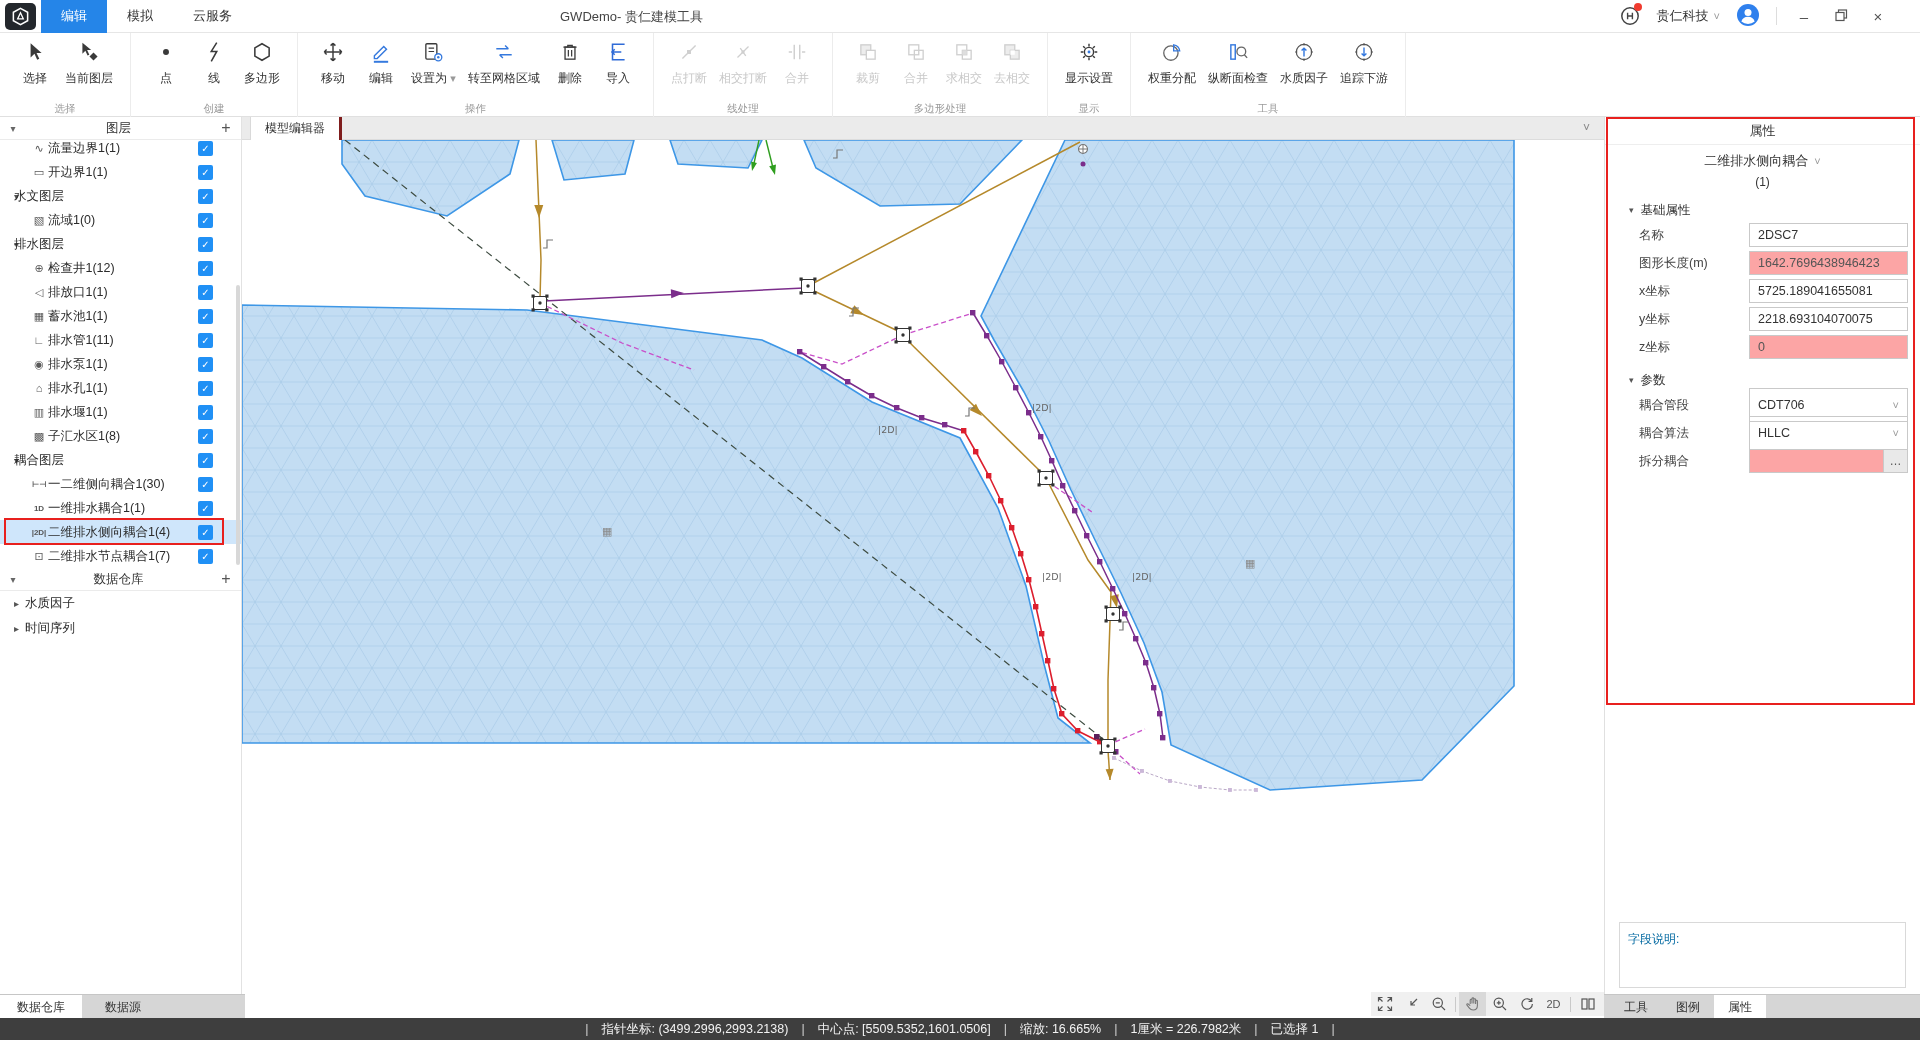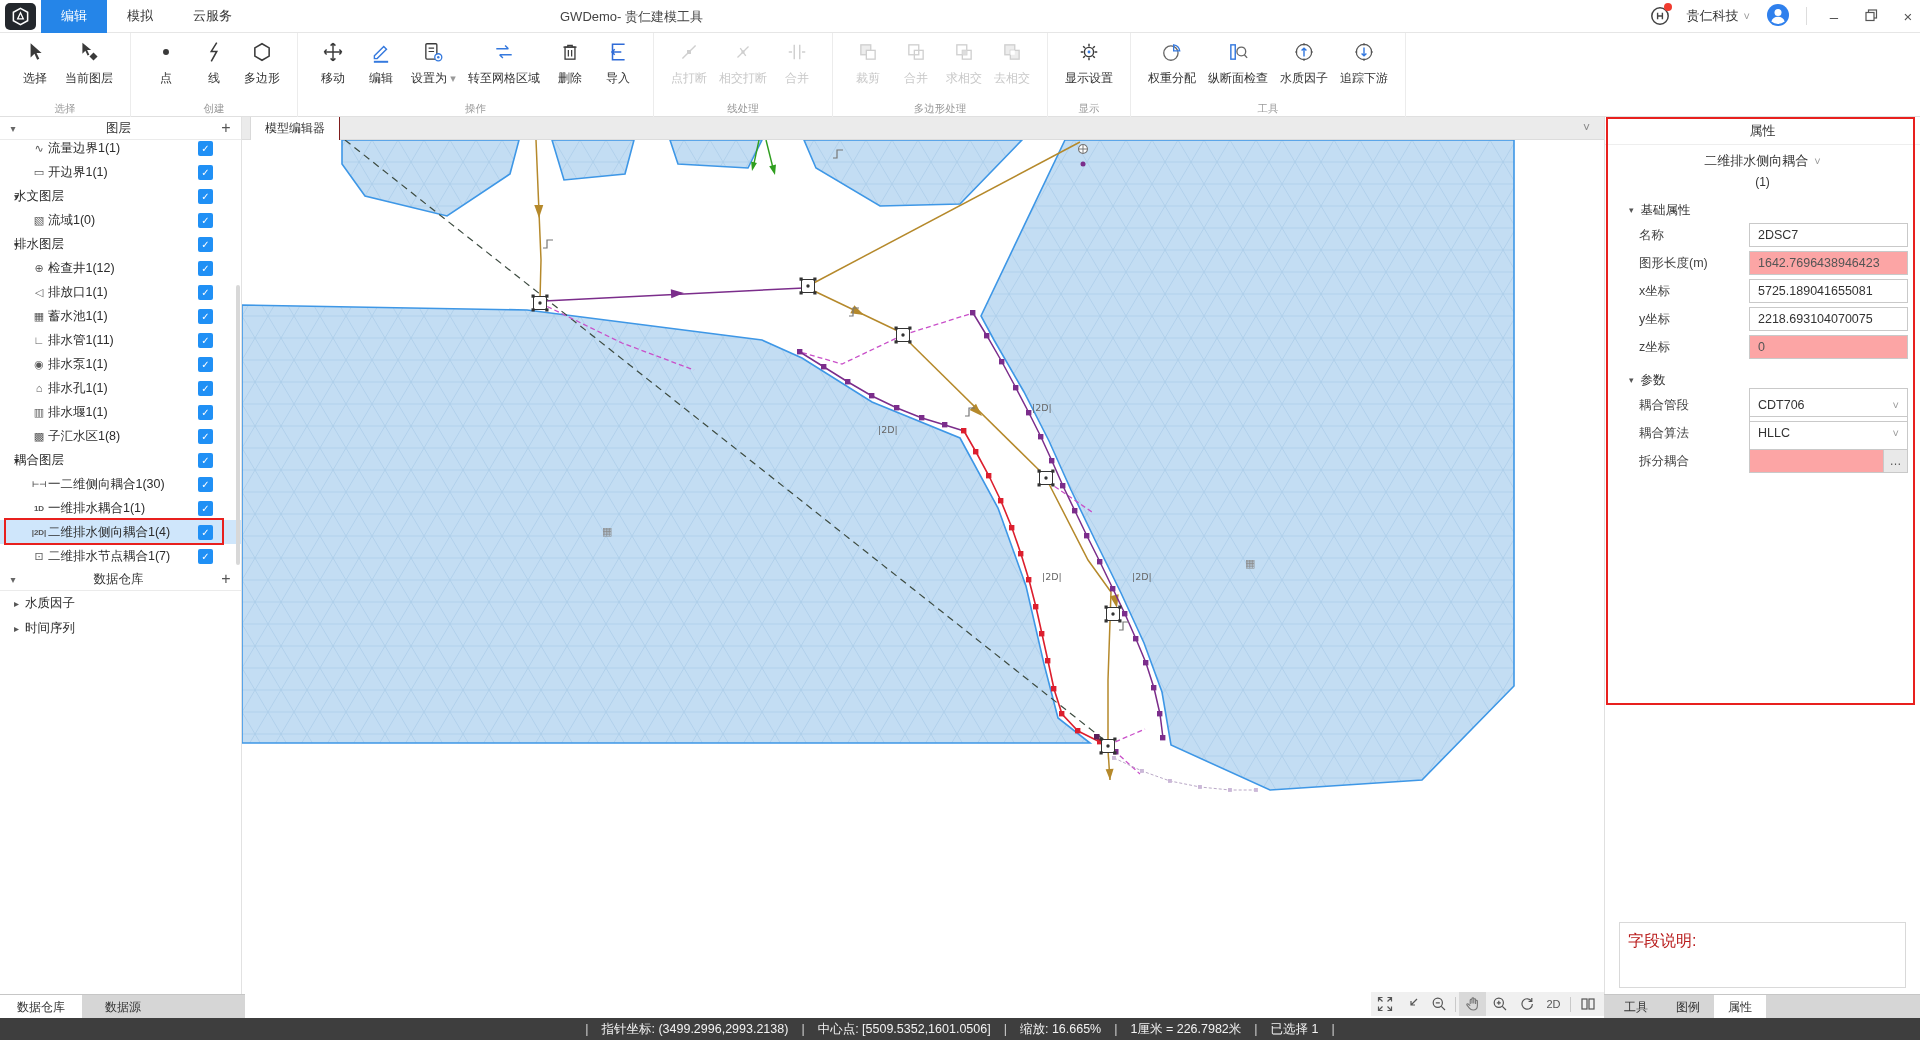--- a/index.html
+++ b/index.html
@@ -6,21 +6,21 @@
 html,body{width:1920px;height:1040px;overflow:hidden}
 body{font-family:"Liberation Sans","DejaVu Sans",sans-serif;background:#fff;position:relative;font-size:12px;color:#333}
 .abs{position:absolute}
 #app{width:1920px;height:932px;position:relative;box-shadow:inset 0 0 0 1px #3d6dd8}
 
 #titlebar{left:0;top:0;width:1920px;height:33px;background:#fff;border-bottom:1px solid #e6e6e6;display:flex;align-items:center}
 .logo{width:31px;height:27px;background:#23272c;border-radius:5px;margin:0 5px;display:flex;align-items:center;justify-content:center;flex:0 0 auto}
 .ttab{height:33px;padding:0 20px;display:flex;align-items:center;font-size:13px;color:#333;cursor:default}
 .ttab.active{background:#2585e8;color:#fff}
 .ttitle{position:absolute;left:560px;width:800px;text-align:left;font-size:13px;color:#444;top:8px;pointer-events:none}
-.tbar-right{margin-left:auto;display:flex;align-items:center;gap:17px;padding-right:2px}
+.tbar-right{margin-left:auto;display:flex;align-items:center;gap:17px;padding-right:32px}
 .orgname{font-size:13px;color:#333;display:flex;align-items:center;gap:5px}
 .chev{color:#999;font-size:11px}
 .winbtn{font-size:15px;color:#555;width:20px;text-align:center}
 .infoic{position:relative;width:20px;height:20px}
 .reddot{position:absolute;right:-2px;top:-3px;width:8px;height:8px;border-radius:50%;background:#f03b2e}
 .vsep{width:1px;height:18px;background:#ddd}
 
 #ribbon{left:0;top:33px;width:1920px;height:84px;background:#fff;border-bottom:1px solid #e0e0e0;display:flex}
 .rgroup{position:relative;height:84px;border-right:1px solid #ececec;padding:5px 12px 16px;display:flex;gap:2px;align-items:flex-start}
 .rgname{position:absolute;bottom:1px;left:0;right:0;text-align:center;font-size:10.5px;color:#9a9a9a}
@@ -45,21 +45,21 @@
 .lrow.sel{background:#cfe6fb}
 .lscroll{position:absolute;right:1px;top:168px;width:4px;height:280px;background:#d8d8d8;border-radius:2px;z-index:2}
 #dwsec{position:absolute;left:0;top:451px;width:241px;background:#fff;z-index:3}
 .dwrow{height:25px;display:flex;align-items:center;font-size:12.5px;color:#2b2b2b;padding-left:14px;gap:6px}
 .dwrow .tri{color:#555;font-size:10px}
 #ltabs{left:0;top:994px;width:245px;height:24px;background:#d6d6d6;display:flex;z-index:4;border-top:1px solid #c6c6c6}
 .btab{width:82px;height:24px;display:flex;align-items:center;justify-content:center;font-size:12px;color:#333}
 .btab.on{background:#fff}
 
 #ctabbar{left:242px;top:117px;width:1362px;height:23px;background:#ebebeb;border-bottom:1px solid #dcdcdc;display:flex;align-items:center}
-.ctab{margin-left:8px;height:23px;padding:0 14px;background:#fff;border-left:1px solid #d9d9d9;border-right:1px solid #7f1d1d;display:flex;align-items:center;font-size:12px;color:#333}
+.ctab{margin-left:8px;height:23px;padding:0 14px;background:#fff;border-left:1px solid #d9d9d9;border-right:3px solid #7f1d1d;display:flex;align-items:center;font-size:12px;color:#333}
 .ctbchev{margin-left:auto;margin-right:14px;color:#888;font-size:12px}
 #canvas{left:242px;top:140px;width:1362px;height:876px;background:#fff}
 
 #mtoolbar{left:1371px;top:992px;width:233px;height:24px;background:#f0f0f0;display:flex;align-items:center;z-index:4}
 .mtb{width:27px;height:24px;display:flex;align-items:center;justify-content:center;color:#555}
 .mtb svg{width:16px;height:16px}
 .mtb.on{background:#d9d9d9}
 .mtb.txt{font-size:11px;color:#555}
 .msep{width:1px;height:15px;background:#c9c9c9;margin:0 3px}
 
@@ -68,21 +68,21 @@
 .rp-type{height:24px;margin-top:4px;display:flex;align-items:center;justify-content:center;gap:6px;font-size:13px;color:#333}
 .rp-count{height:18px;display:flex;align-items:center;justify-content:center;font-size:12px;color:#333}
 .rp-sec{height:22px;display:flex;align-items:center;gap:7px;padding-left:24px;font-size:12.5px;color:#333;margin-top:8px}
 .rp-sec .tri{font-size:9px;color:#555}
 .prow{height:28px;display:flex;align-items:center;padding:0 12px 0 34px}
 .plbl{width:110px;font-size:12.5px;color:#444;flex:0 0 auto}
 .pin{flex:1;height:24px;border:1px solid #c9c9c9;background:#fff;font-size:12.5px;color:#333;padding:8px 8px;font-family:"Liberation Sans","DejaVu Sans",sans-serif;min-width:0}
 .pin.ro{background:#fca5a5;color:#555}
 .psel{flex:1;height:24px;border:1px solid #c9c9c9;display:flex;align-items:center;padding:16px 8px;font-size:12.5px;color:#333;justify-content:space-between}
 .pell{width:24px;height:24px;border:1px solid #c9c9c9;border-left:none;background:#e9e9e9;font-size:12px;color:#555}
-.fdesc{position:absolute;left:14px;right:14px;top:805px;height:66px;border:1px solid #d9d9d9;padding:8px;font-size:16px;color:#b91c1c}
+.fdesc{position:absolute;left:14px;right:14px;top:805px;height:66px;border:1px solid #d9d9d9;padding:8px;font-size:12px;color:#0369a1}
 #rtabs{left:1604px;top:994px;width:316px;height:24px;background:#d6d6d6;display:flex;z-index:4;border-top:1px solid #c6c6c6;padding-left:6px}
 
 #statusbar{left:0;top:1018px;width:1920px;height:22px;background:#3e3e3e;display:flex;align-items:center;justify-content:center;gap:13px;color:#f2f2f2;font-size:12.5px;z-index:5}
 #statusbar .dv{color:#cfcfcf}
 
 .redbox{position:absolute;border:2px solid #e8201e;z-index:9;pointer-events:none}
 #redbox-layer{left:4px;top:518px;width:220px;height:27px}
 #redbox-props{left:1606px;top:117px;width:309px;height:588px}
 svg text{font-family:"DejaVu Sans",sans-serif}
 </style>

